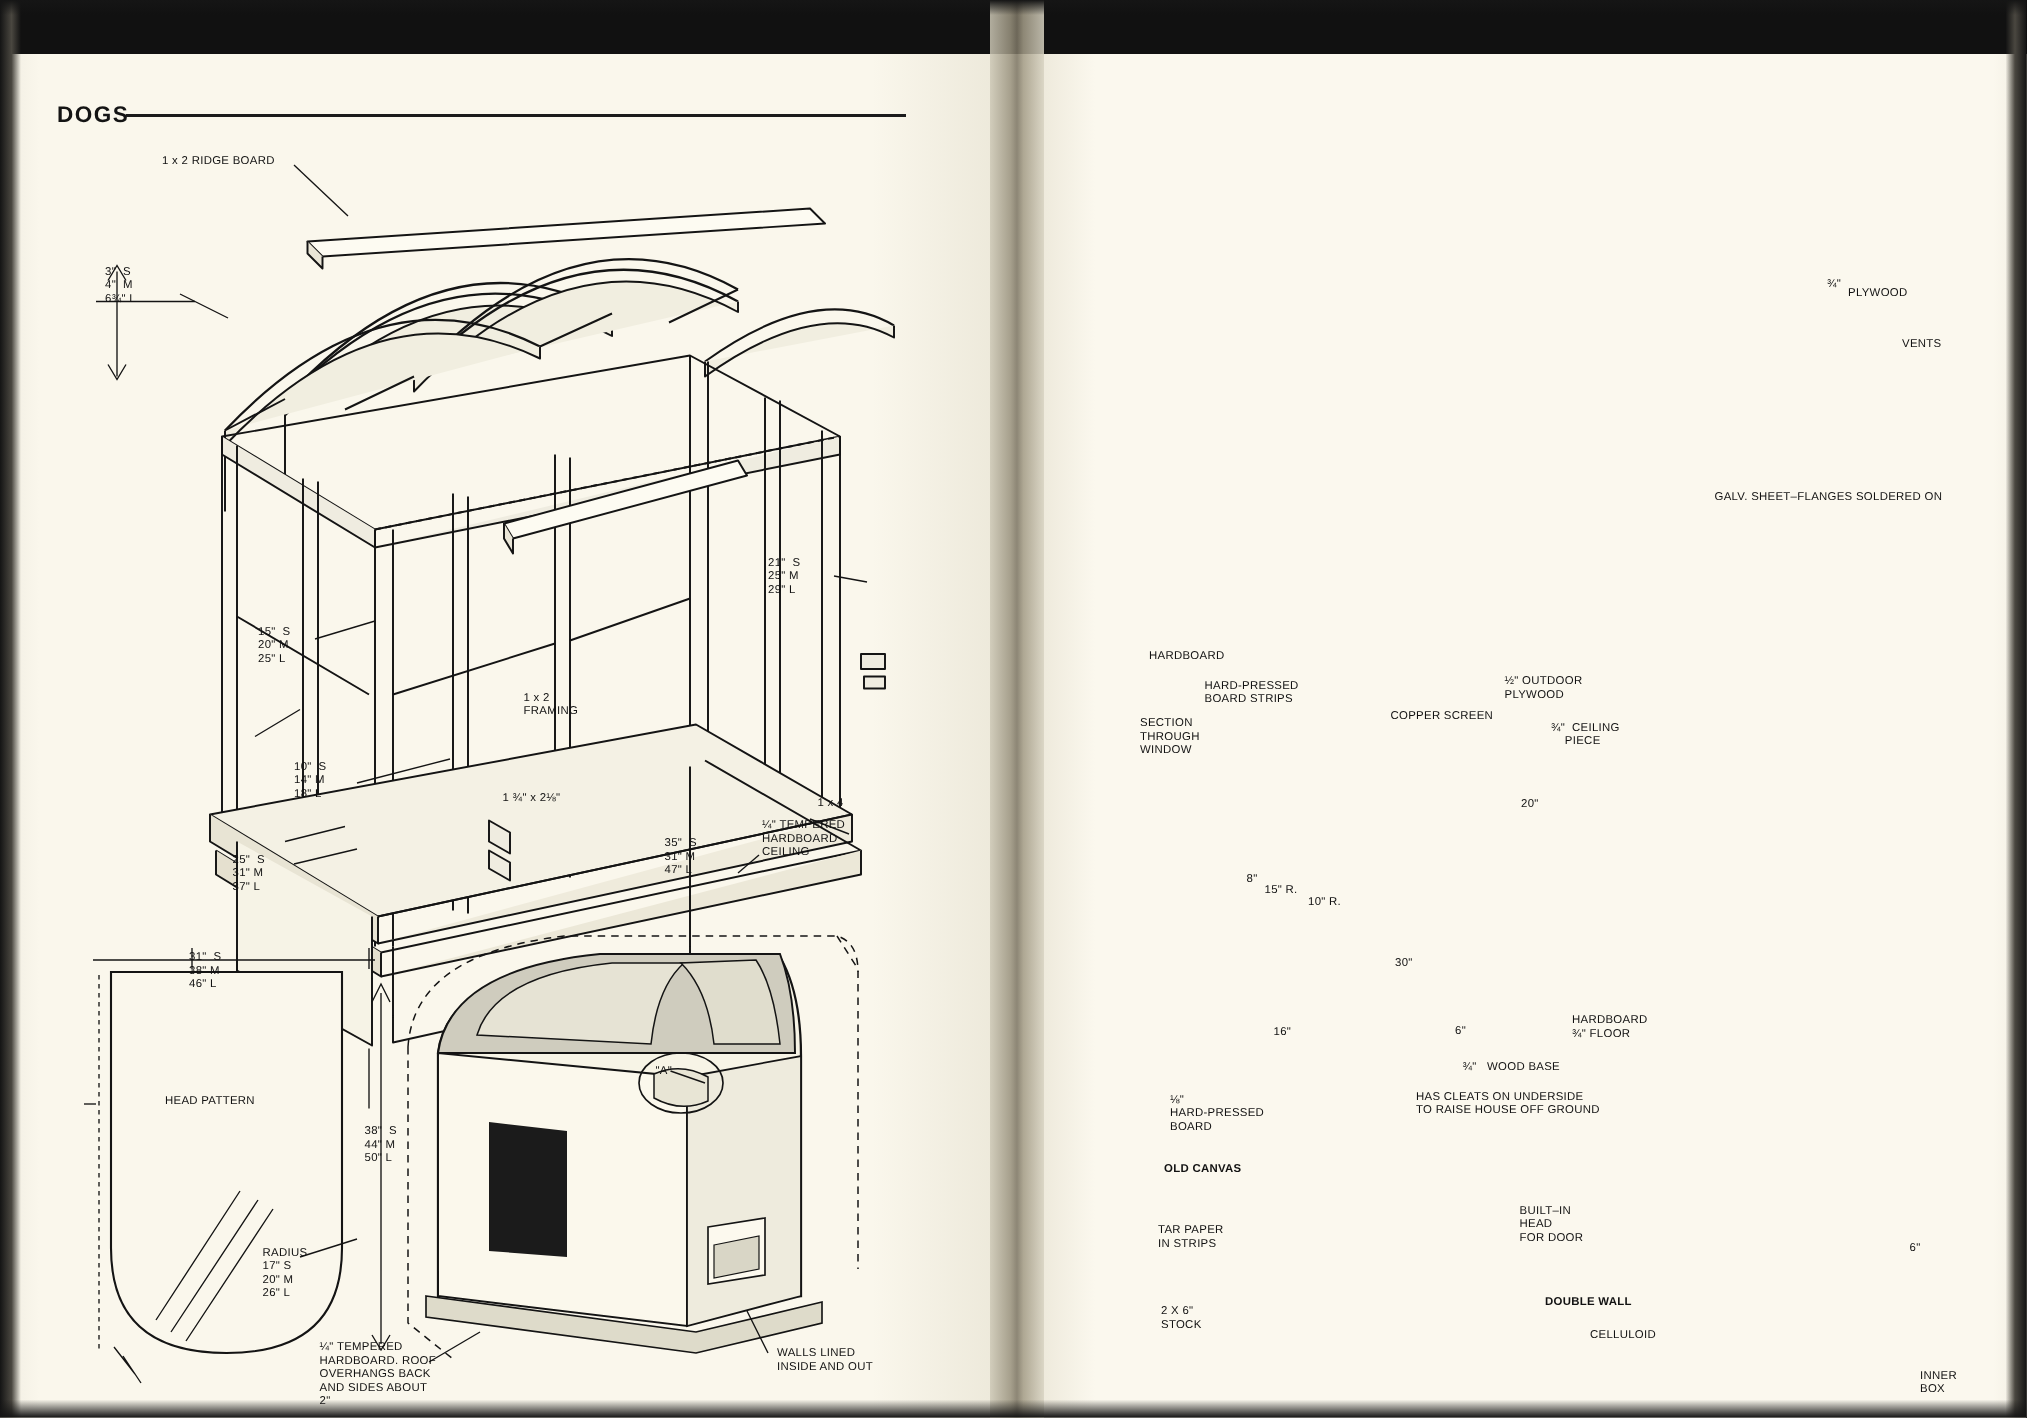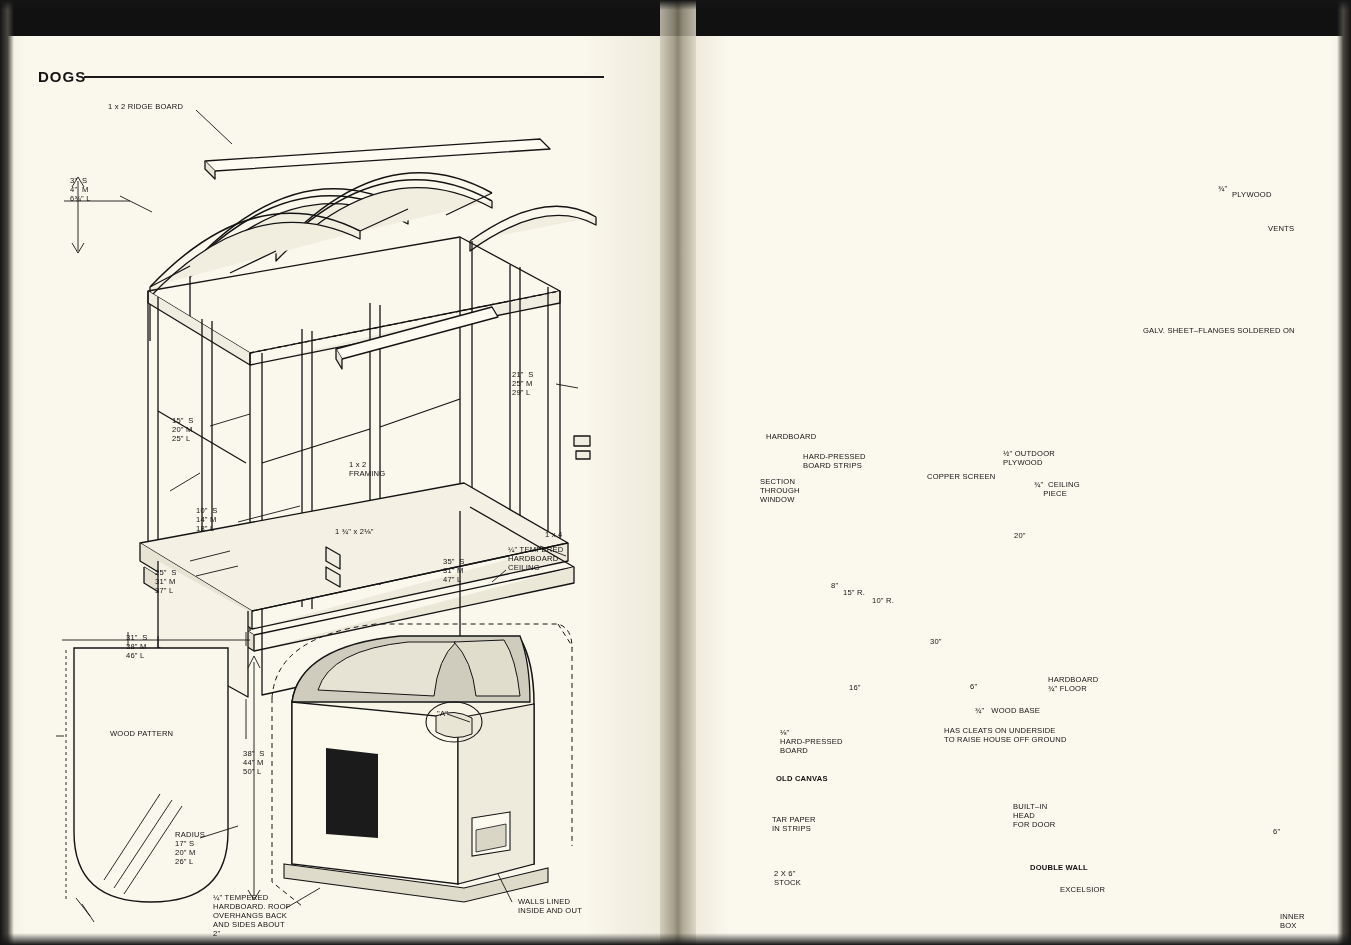--- a/index.html
+++ b/index.html
@@ -225,21 +225,21 @@
 37" L</div>
         <div class="lbl" style="left: 443px; top: 521px;">35"  S
 31" M
 47" L</div>
         <div class="lbl" style="left: 508px; top: 509px;">¼" TEMPERED
 HARDBOARD
 CEILING</div>
         <div class="lbl" style="left: 126px; top: 597px;">31"  S
 38" M
 46" L</div>
-        <div class="lbl" style="left: 110px; top: 693px;">WOOD PATTERN</div>
+        <div class="lbl" style="left: 110px; top: 693px;">HEAD PATTERN</div>
         <div class="lbl" style="left: 243px; top: 713px;">38"  S
 44" M
 50" L</div>
         <div class="lbl" style="left: 175px; top: 794px;">RADIUS
 17" S
 20" M
 26" L</div>
         <div class="lbl" style="left: 437px; top: 673px;">"A"</div>
         <div class="lbl" style="left: 213px; top: 857px;">¼" TEMPERED
 HARDBOARD. ROOF
@@ -286,21 +286,21 @@
 TO RAISE HOUSE OFF GROUND</div>
         <div class="lbl" style="left: 100px; top: 738px; font-weight: bold;">OLD CANVAS</div>
         <div class="lbl" style="left: 96px; top: 779px;">TAR PAPER
 IN STRIPS</div>
         <div class="lbl" style="left: 337px; top: 766px;">BUILT–IN
 HEAD
 FOR DOOR</div>
         <div class="lbl" style="left: 98px; top: 833px;">2 X 6"
 STOCK</div>
         <div class="lbl" style="left: 354px; top: 827px; font-weight: bold;">DOUBLE WALL</div>
-        <div class="lbl" style="left: 384px; top: 849px;">EXCELSIOR</div>
+        <div class="lbl" style="left: 384px; top: 849px;">CELLULOID</div>
         <div class="lbl" style="left: 604px; top: 876px;">INNER
 BOX</div>
         <div class="lbl" style="left: 597px; top: 791px;">6"</div>
       </div>
   </div>
 
   <div class="gutter"></div>
   <div class="edge-dark"></div>
   <div class="edge-dark r"></div>
   <div class="edge-top"></div>

